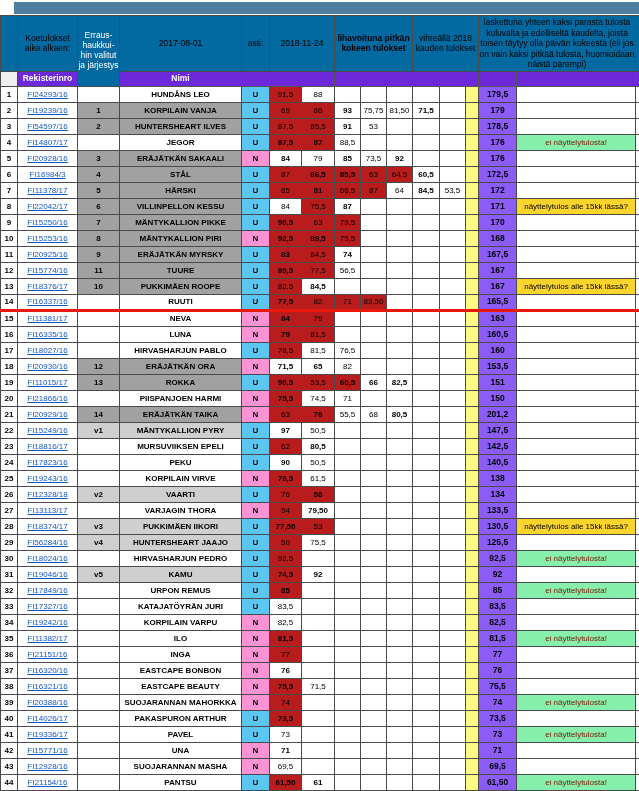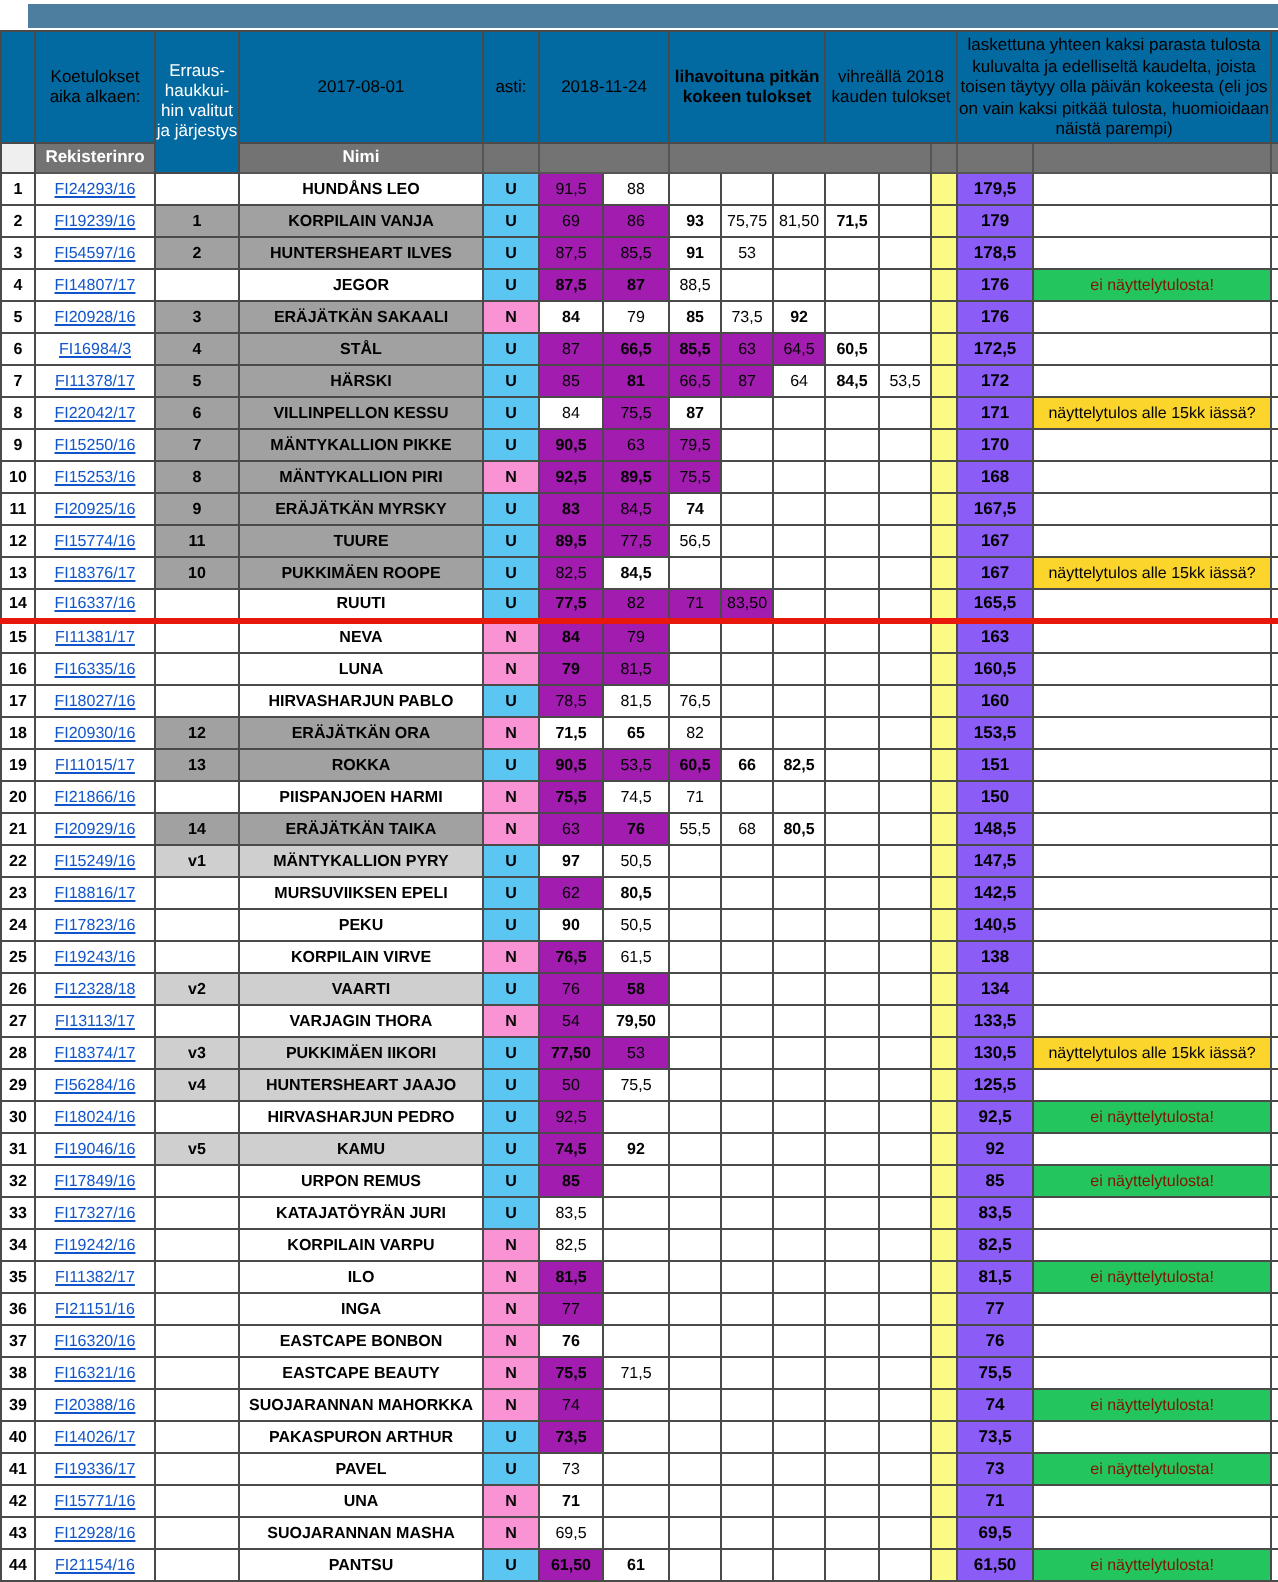--- a/index.html
+++ b/index.html
@@ -10,36 +10,36 @@
      font-size:8px;line-height:1.15;color:#000;white-space:nowrap;}
   tr.hdr-row{height:56px;}
   tr.sub-row{height:15px;}
   tbody tr{height:16px;}
   .wrap{white-space:pre-line;}
   .hdr-row td{background:#0369a1;font-size:8.5px;white-space:normal;}
   .corner{background:#efefef;}
   .black-cell{background:#000;color:#fff;font-size:8px;}
   .green-bg{background:#75e145;}
   .bold{font-weight:bold;margin-left:19px;}
-  .sub-row td{background:#737373;color:#fff;font-weight:bold;font-size:8.5px;border-color:#555;}
+  .sub-row td{background:#6d28d9;color:#fff;font-weight:bold;font-size:8.5px;border-color:#555;}
   .sub-row td.corner{background:#efefef;border-color:#4a4a4a;}
   .num{font-weight:bold;background:#fff;}
   .reg a{color:#1155cc;text-decoration:underline;font-size:8px;}
   .name{font-weight:bold;}
   .name.dark,.sel.dark{background:#a1a1a1;}
   .name.light,.sel.light{background:#cfcfcf;}
   .sel{font-weight:bold;}
   .un{font-weight:bold;}
   .un.U{background:#5cc6f2;}
   .un.N{background:#f993d3;}
-  .score.g{background:#a21caf;margin-left:48px;}
+  .score.g{background:#b91c1c;margin-left:48px;}
   .score.b{font-weight:bold;}
   .yelcol{background:#fafa85;}
   .total{background:#8b5cf6;font-weight:bold;font-size:8.5px;}
-  .note.red{background:#22c55e;color:#801400;}
+  .note.red{background:#86efac;color:#801400;}
   .note.yellow{background:#fbd52c;color:#000;}
   tr.sep-after td{border-bottom:3px solid #e8190c;}
   .longnote{font-size:8px;line-height:1.25;}
 </style>
 </head>
 <body>
 
 <div class="topbar"></div>
 
 <table>
@@ -460,21 +460,21 @@
         <td class="name dark">ERÄJÄTKÄN TAIKA</td>
         <td class="un N">N</td>
         <td class="score g">63</td>
         <td class="score g b">76</td>
         <td class="score">55,5</td>
         <td class="score">68</td>
         <td class="score b">80,5</td>
         <td class="score"></td>
         <td class="score"></td>
         <td class="yelcol"></td>
-        <td class="total">148,5</td>
+        <td class="total">201,2</td>
         <td class="note "></td>
         <td></td>
       </tr>
       <tr>
         <td class="num">22</td>
         <td class="reg"><a href="#">FI15249/16</a></td>
         <td class="sel light">v1</td>
         <td class="name light">MÄNTYKALLION PYRY</td>
         <td class="un U">U</td>
         <td class="score b">97</td>

